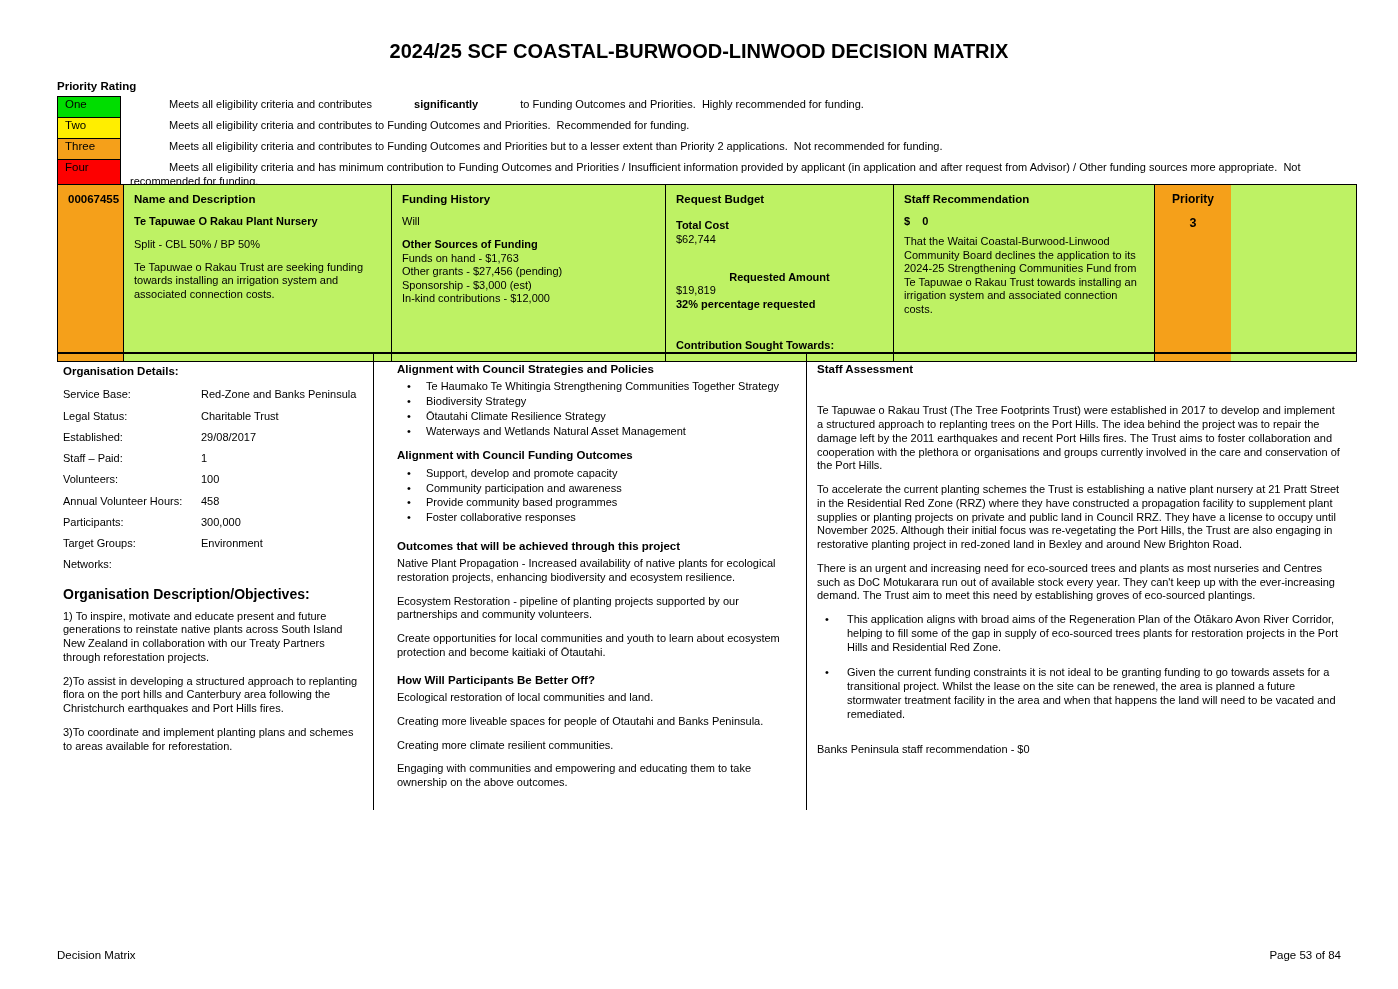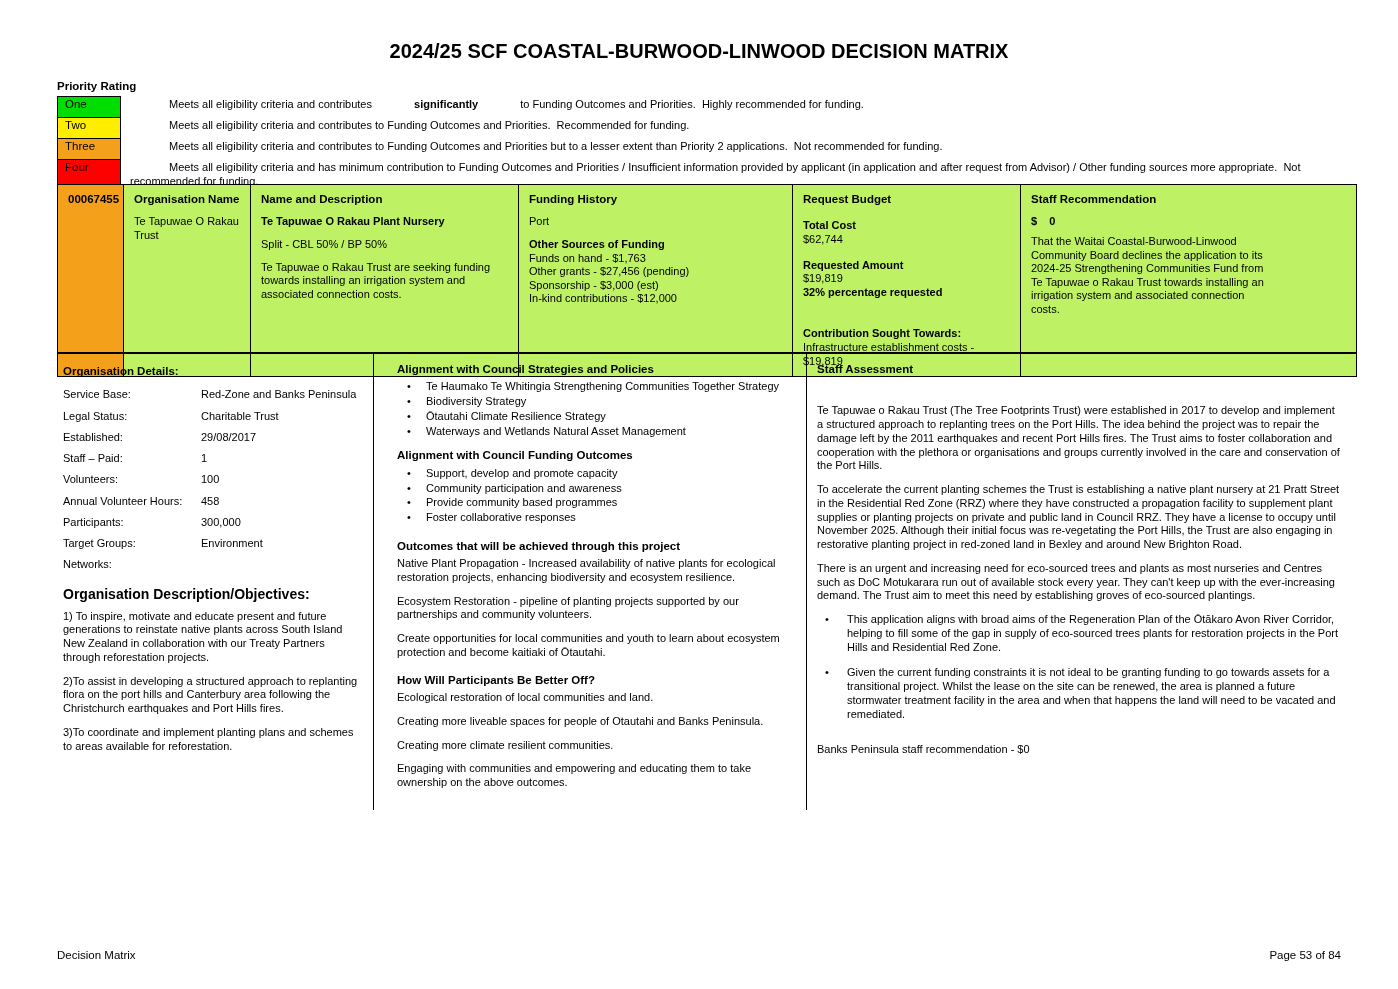--- a/index.html
+++ b/index.html
@@ -101,61 +101,60 @@
         <div class="rating-row">
         <div class="rating-box" style="background-color: rgb(253, 0, 0);">Four</div>
         <div class="rating-text"><span class="pre">Meets all eligibility criteria and has minimum contribution to Funding Outcomes and Priorities / Insufficient information provided by applicant (in application and after request from Advisor) / Other funding sources more appropriate.  Not recommended for funding.</span><b class="pre"></b><span class="pre"></span></div>
       </div>
       </div>
   </div>
 
   <div class="dtable">
     <div class="dcell c1" style="background-color: rgb(245, 160, 26);">00067455</div>
 
-    <div class="dcell c2">
-      <div class="cell-h">Organisation Name</div>
-      <p class="tight">Te Tapuwae O Rakau Trust</p>
-    </div>
 
     <div class="dcell c3">
       <div class="cell-h">Name and Description</div>
       <p class="b">Te Tapuwae O Rakau Plant Nursery</p>
       <p>Split - CBL 50% / BP 50%</p>
       <p class="tight">Te Tapuwae o Rakau Trust are seeking funding towards installing an irrigation system and associated connection costs.</p>
     </div>
 
     <div class="dcell c4">
       <div class="cell-h">Funding History</div>
-      <p>Port</p>
+      <p>Will</p>
       <div class="b">Other Sources of Funding</div>
       <div>
           <div>Funds on hand - $1,763</div>
           <div>Other grants - $27,456 (pending)</div>
           <div>Sponsorship - $3,000 (est)</div>
           <div>In-kind contributions - $12,000</div>
         </div>
     </div>
 
     <div class="dcell c5">
       <div class="cell-h">Request Budget</div>
       <div class="b" style="margin-top:13px;">Total Cost</div>
       <p>$62,744</p>
-      <div class="b" style="margin-top:12px;">Requested Amount</div>
+      <div class="b" style="margin-top:24px;text-align:center;">Requested Amount</div>
       <div>$19,819</div>
       <div class="b">32% percentage requested</div>
       <div class="b" style="margin-top:28px;">Contribution Sought Towards:</div>
-      <div>Infrastructure establishment costs - $19,819</div>
     </div>
 
     <div class="dcell c6">
       <div class="cell-h">Staff Recommendation</div>
       <div class="money-zero">$    0</div>
       <p class="tight">That the Waitai Coastal-Burwood-Linwood Community Board declines the application to its 2024-25 Strengthening Communities Fund from Te Tapuwae o Rakau Trust towards installing an irrigation system and associated connection costs.</p>
     </div>
 
+    <div class="dcell c7" style="background-color: rgb(245, 160, 26);">
+      <div class="cell-h" style="margin-bottom:0;font-size:12px;">Priority</div>
+      <div class="prio-num">3</div>
+    </div>
   </div>
 
   <div class="lower">
 
     <div class="lcol lcol1">
       <div class="sec-h">Organisation Details:</div>
       <div>
           <div class="kv-row">
           <span>Service Base:</span>
           <span>Red-Zone and Banks Peninsula</span>

